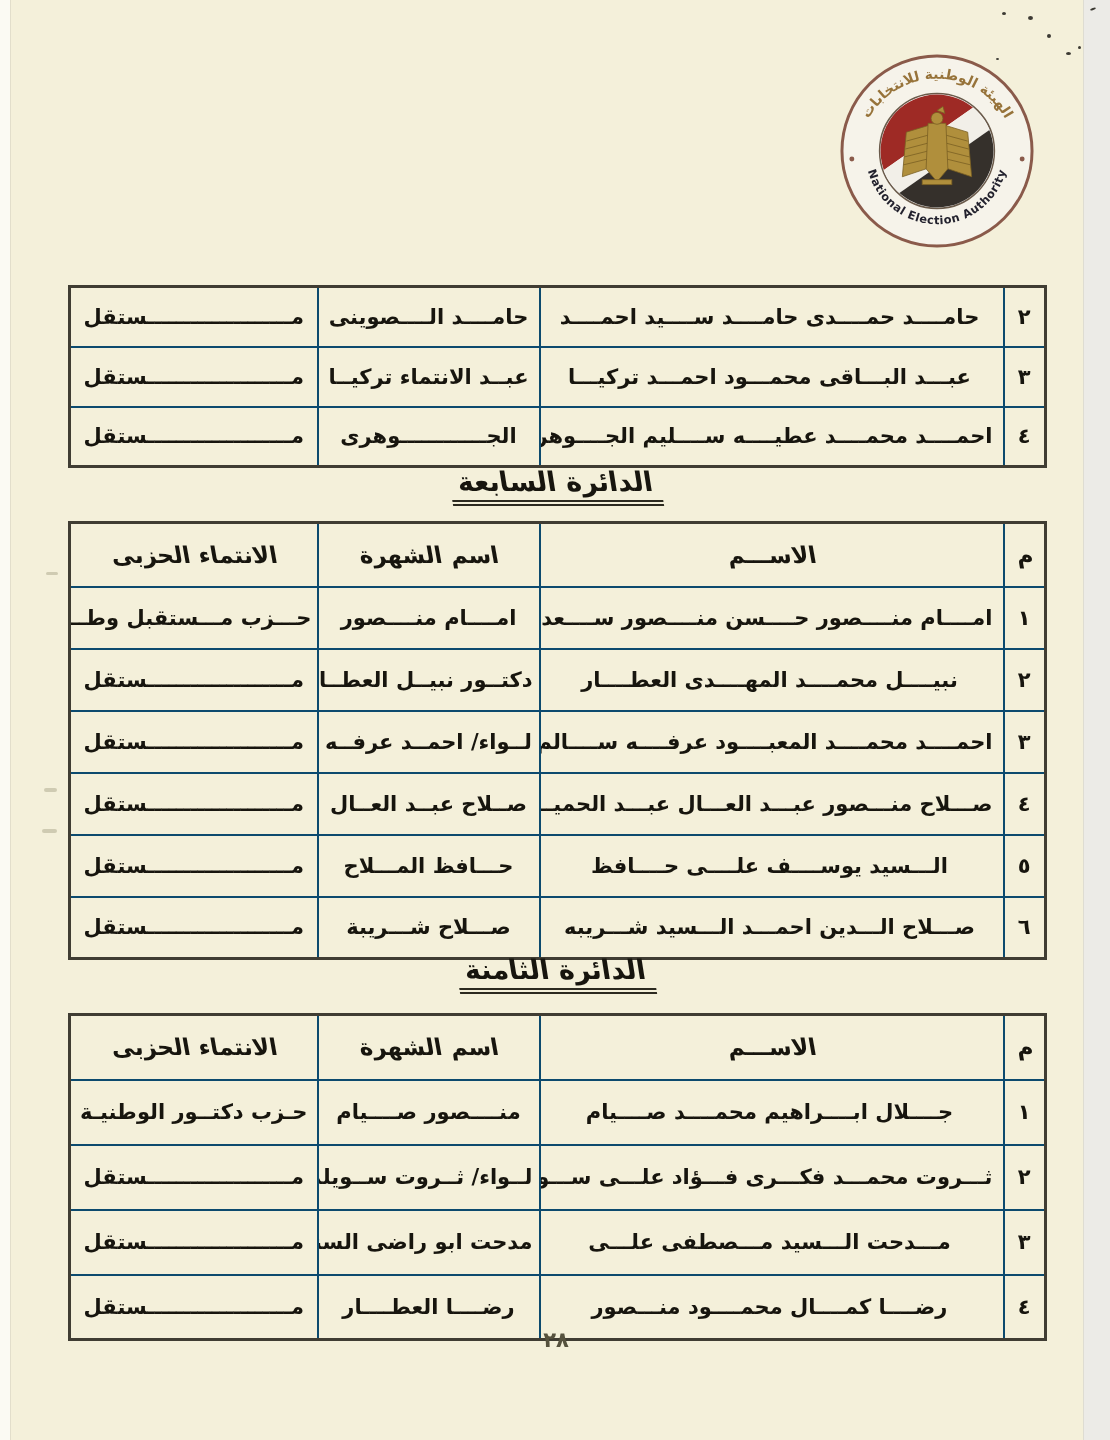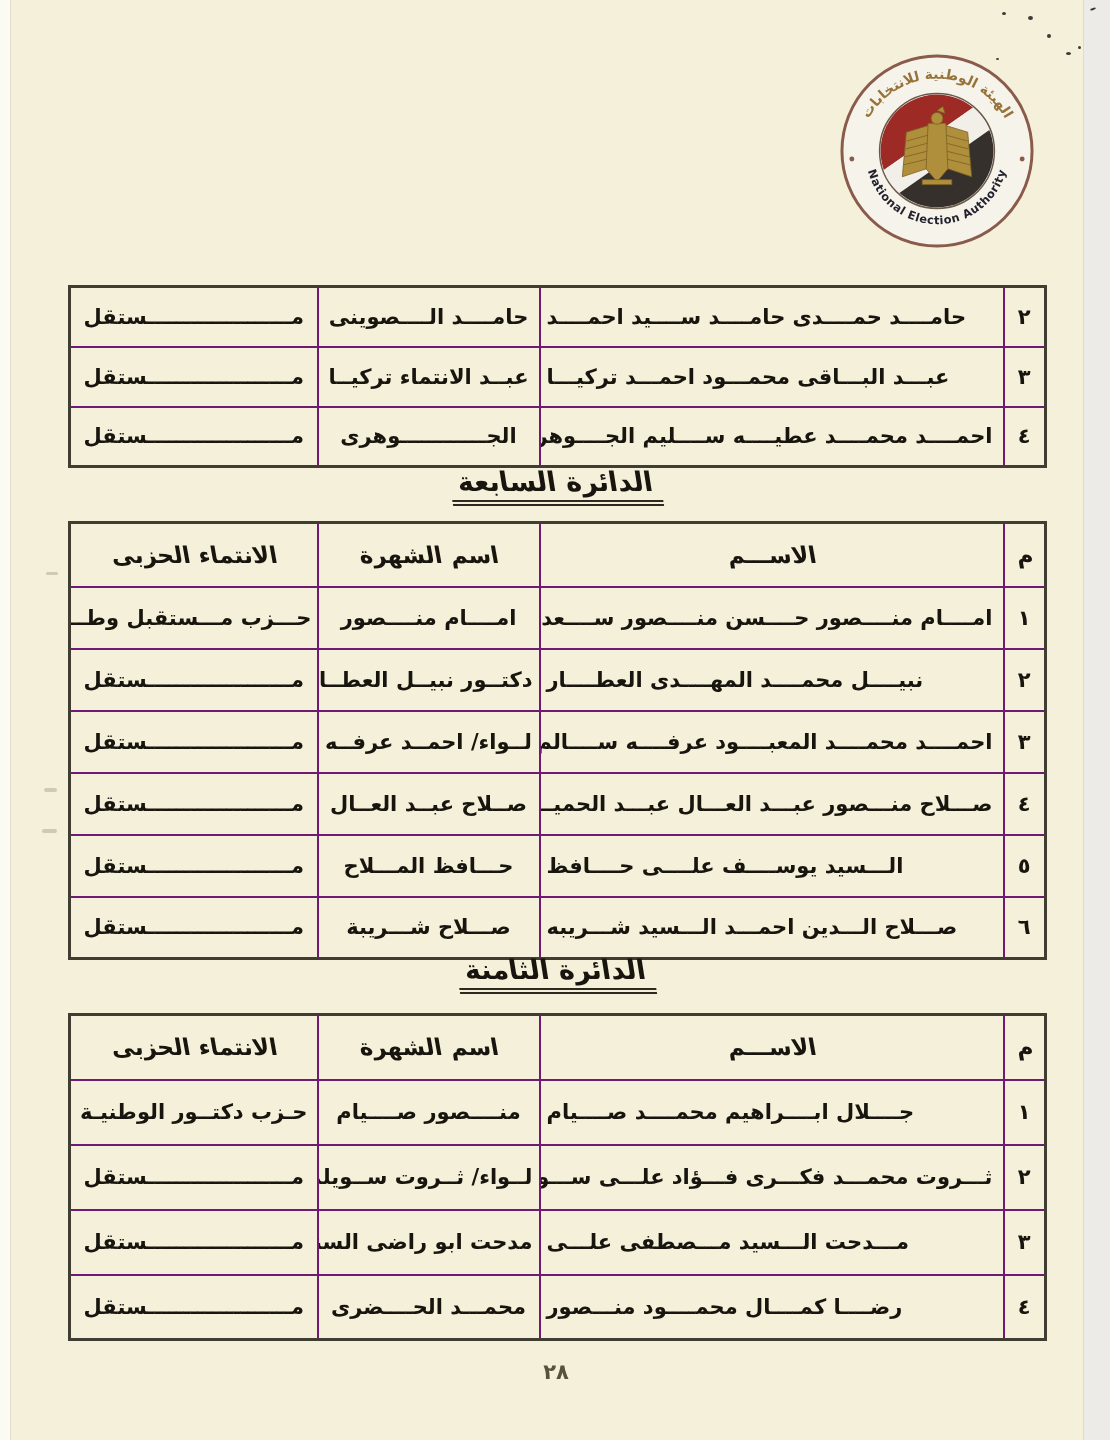--- a/index.html
+++ b/index.html
@@ -15,43 +15,43 @@
   .faintmark{position:absolute;background:#cfcbb2;border-radius:2px;}
 
   .logo{position:absolute;left:838px;top:52px;width:198px;height:198px;}
 
   .tbl{
     position:absolute; left:68px; width:976px;
     border-collapse:collapse; table-layout:fixed;
     border:3px solid #403d33;
   }
   .tbl td,.tbl th{
-    border:2px solid #701a75;
+    border:2px solid #0c4a6e;
     font-weight:bold; vertical-align:middle; text-align:center;
     overflow:hidden; white-space:nowrap; padding:0 6px;
     font-size:21px; color:#17150e;
   }
   .tbl th{font-size:23px;}
   .tbl th .hskew{display:inline-block;transform:skewX(10deg);}
   col.c-num{width:42px;} col.c-name{width:464px;} col.c-alias{width:222px;} col.c-party{width:248px;}
-  td.name{text-align:left;padding-right:10px;}
+  td.name{text-align:center;padding-right:10px;}
   .t-top tr{height:60px;}
   .t-d7 tr{height:62px;} .t-d7 tr.hrow{height:64px;}
   .t-d8 tr{height:65px;} .t-d8 tr.hrow{height:65px;}
 
   .section-title{
     position:absolute; left:68px; width:976px; text-align:center;
     font-size:27px; font-weight:bold;
   }
   .section-title .st{
     display:inline-block; transform:skewX(9deg);
     padding:0 8px 3px; border-bottom:6px double #2c2a20;
   }
   .page-num{
-    position:absolute; left:68px; width:976px; top:1360px;
+    position:absolute; left:68px; width:976px; top:1328px;
     text-align:center; font-size:21px; font-weight:bold; color:#56523e;
   }
 </style>
 </head>
 <body>
 
 <div class="page">
 
   <div class="edge-left"></div>
   <div class="edge-right"></div>
@@ -222,21 +222,21 @@
     </tr>
     <tr>
       <td>٣</td>
       <td class="name">مـــدحت الـــسيد مـــصطفى علـــى</td>
       <td>مدحت ابو راضى السنجرى</td>
       <td>مــــــــــــــــــــستقل</td>
     </tr>
     <tr>
       <td>٤</td>
       <td class="name">رضــــا كمــــال محمــــود منـــصور</td>
-      <td>محمـــد الحــــضرى</td>
+      <td>رضــــا العطــــار</td>
       <td>مــــــــــــــــــــستقل</td>
     </tr>
   </tbody>
     </table>
 
   <div class="page-num">٢٨</div>
 
 </div>
 
 </body></html>

